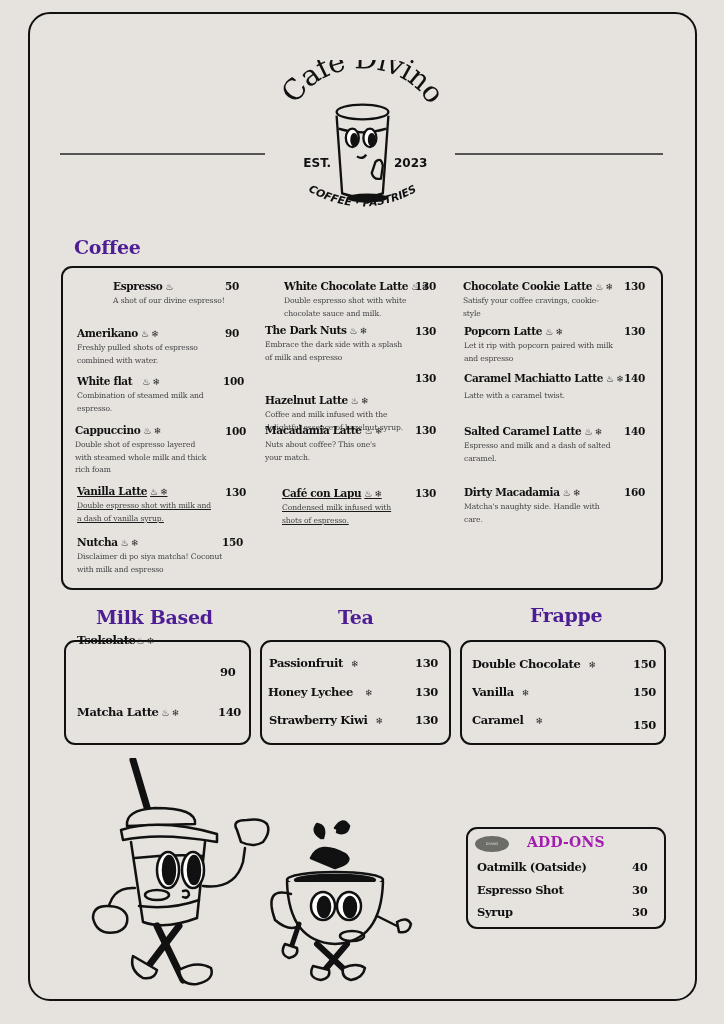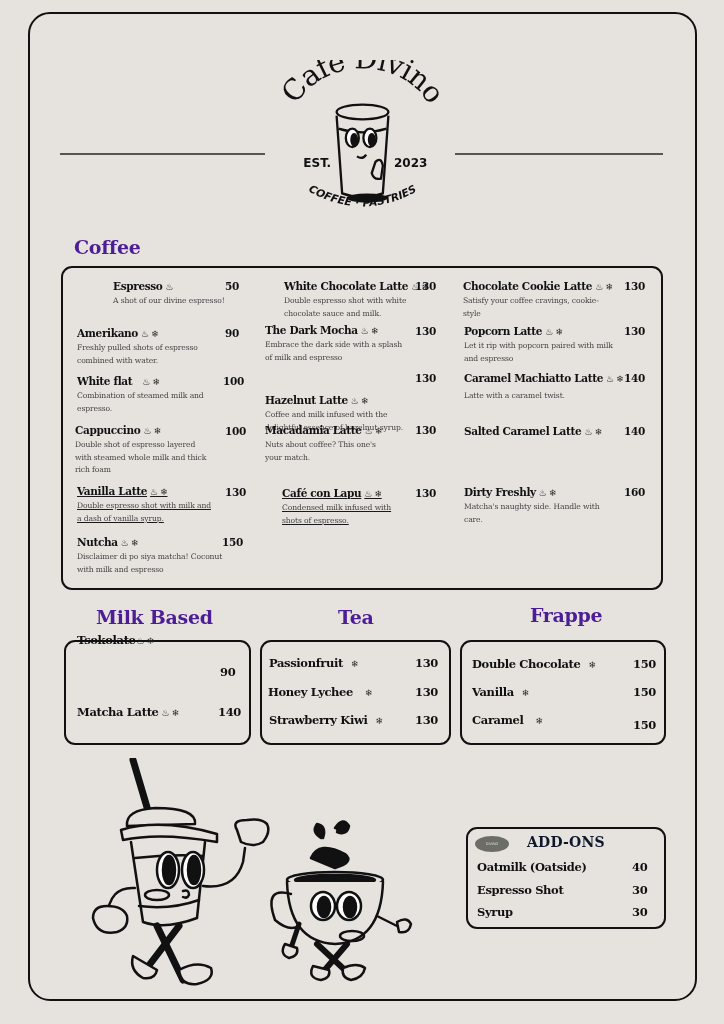--- a/index.html
+++ b/index.html
@@ -36,21 +36,21 @@
     font-family: "DejaVu Serif", serif; font-size: 7.6px; line-height: 12.5px;
     color: #444; margin-top: 3px; letter-spacing: -0.1px;
   }
   .price {
     position: absolute; font-family: "DejaVu Serif", serif; font-weight: bold;
     font-size: 10.5px; color: #111; letter-spacing: -0.3px;
   }
   .ic { font-size: 9px; font-weight: normal; color: #222; margin-left: 3px; }
 
   .row { position: absolute; font-family: "DejaVu Serif", serif; font-weight: bold; font-size: 11.5px; color: #111; white-space: nowrap; letter-spacing: -0.35px; }
-  .addons-title { position: absolute; font-family: "DejaVu Serif", serif; font-weight: bold; font-size: 14px; color: #0f172a; letter-spacing: 0.2px; }
+  .addons-title { position: absolute; font-family: "DejaVu Serif", serif; font-weight: bold; font-size: 14px; color: #a21caf; letter-spacing: 0.2px; }
   .badge {
     position: absolute; left: 475px; top: 836px; width: 34px; height: 16px;
     background: #6d6d68; border-radius: 50%; color: #ddd; font-size: 3.5px;
     text-align: center; line-height: 16px; font-family: "DejaVu Sans", sans-serif;
   }
 
   .mascots { position: absolute; left: 85px; top: 758px; width: 340px; height: 235px; }
   .mascots svg { width: 100%; height: 100%; }
 </style>
 </head>
@@ -129,21 +129,21 @@
 </div>
 <div class="price" style="left:222px; top:536px;">150</div>
 
 <div class="item" style="left:265px; top:280px; width:150px;margin-left:19px;">
   <div class="name"><span>White Chocolate Latte</span><span class="ic">♨ ❄</span></div>
   <div class="desc">Double espresso shot with white chocolate sauce and milk.</div>
 </div>
 <div class="price" style="left:415px; top:280px;">130</div>
 
 <div class="item" style="left:265px; top:324px; width:140px;">
-  <div class="name"><span>The Dark Mocha</span><span class="ic">♨ ❄</span></div>
+  <div class="name"><span>The Dark Nuts</span><span class="ic">♨ ❄</span></div>
   <div class="desc">Embrace the dark side with a splash of milk and espresso</div>
 </div>
 <div class="price" style="left:415px; top:325px;">130</div>
 
 <div class="item" style="left:265px; top:375px; width:155px;margin-top:19px;">
   <div class="name"><span>Hazelnut Latte</span><span class="ic">♨ ❄</span></div>
   <div class="desc">Coffee and milk infused with the delightful essence of hazelnut syrup.</div>
 </div>
 <div class="price" style="left:415px; top:372px;">130</div>
 
@@ -172,25 +172,26 @@
 <div class="price" style="left:624px; top:325px;">130</div>
 
 <div class="item" style="left:464px; top:372px; width:160px;">
   <div class="name"><span>Caramel Machiatto Latte</span><span class="ic">♨ ❄</span></div>
   <div class="desc" style="margin-top:6px">Latte with a caramel twist.</div>
 </div>
 <div class="price" style="left:624px; top:372px;">140</div>
 
 <div class="item" style="left:464px; top:425px; width:150px;">
   <div class="name"><span>Salted Caramel Latte</span><span class="ic">♨ ❄</span></div>
+  <div class="desc">Espresso and milk and a dash of salted caramel.</div>
 </div>
 <div class="price" style="left:624px; top:425px;">140</div>
 
 <div class="item" style="left:464px; top:486px; width:140px;">
-  <div class="name"><span>Dirty Freshly</span><span class="ic">♨ ❄</span></div>
+  <div class="name"><span>Dirty Macadamia</span><span class="ic">♨ ❄</span></div>
   <div class="desc">Matcha's naughty side. Handle with care.</div>
 </div>
 <div class="price" style="left:624px; top:486px;">160</div>
 
 <div class="section-title" style="left:96px; top:606px;">Milk Based</div>
 <div class="box" style="left:64px; top:640px; width:187px; height:105px;"></div>
 <div class="row" style="left:77px; top:633px;"><span>Tsokolate</span><span class="ic" style="margin-left:1px">♨ ❄</span></div>
 <div class="row" style="left:220px; top:665px;">90</div>
 <div class="row" style="left:77px; top:705px;"><span>Matcha Latte</span><span class="ic">♨ ❄</span></div>
 <div class="row" style="left:218px; top:705px;">140</div>

